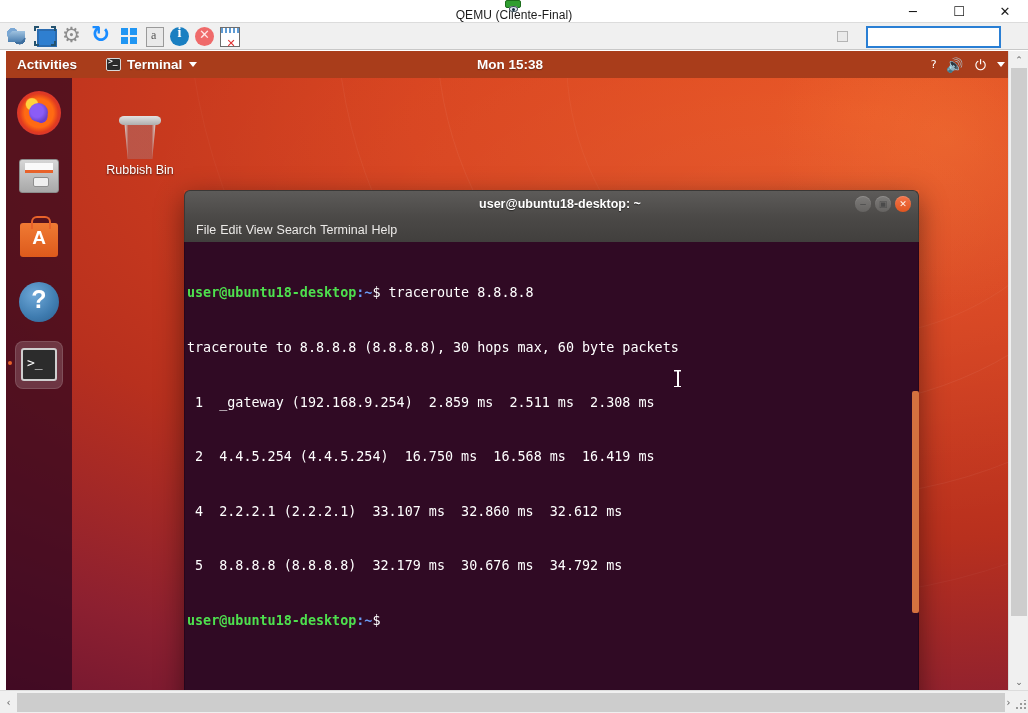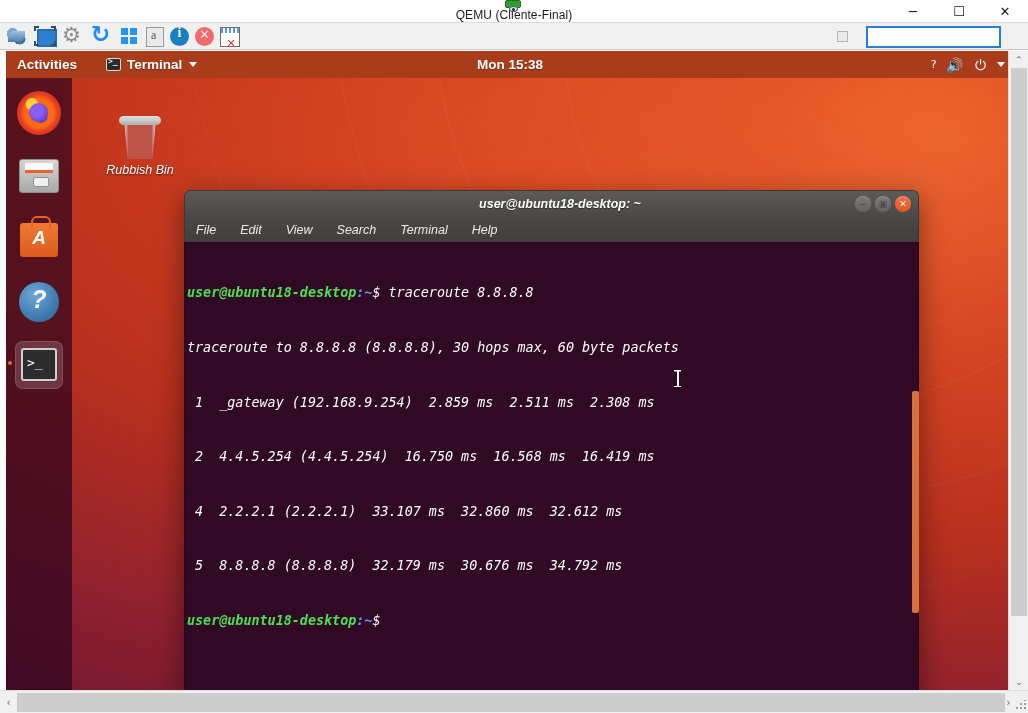--- a/index.html
+++ b/index.html
@@ -224,21 +224,20 @@
     border-top:5px solid #ffffff;
   }
 
   
   #desktop {
     position:absolute; left:0; top:27px; width:1008px; height:612px;
     background:
       radial-gradient(ellipse 120% 95% at 78% 22%, rgba(255,255,255,0.06) 0%, rgba(255,255,255,0) 55%),
       radial-gradient(ellipse 160% 120% at 85% 6%, #e8521f 0%, #d8431e 28%, #b8301e 58%, #8d2030 82%, #6b1430 100%);
     overflow:hidden;
-    font-style:italic;
   }
   .wp-arc {
     position:absolute; border-radius:50%;
     border:1.5px solid rgba(255,255,255,0.055);
   }
   #wp-arc1 { width:760px; height:760px; left:430px; top:-430px; }
   #wp-arc2 { width:980px; height:980px; left:330px; top:-560px; border-color:rgba(255,255,255,0.05); }
   #wp-arc3 { width:560px; height:560px; left:560px; top:-300px; border-color:rgba(255,255,255,0.045); }
   #wp-arc4 { width:1240px; height:1240px; left:180px; top:-720px; border-color:rgba(255,255,255,0.035); }
   #wp-glow {
@@ -387,21 +386,21 @@
     box-shadow: inset 0 1px 0 rgba(255,255,255,.15);
   }
   #win-close {
     background: linear-gradient(180deg,#f4744a,#e0551f);
     color:#fff4ec;
   }
   #terminal-menubar {
     height:25px;
     background: linear-gradient(180deg,#4b4947,#413f3d);
     border-left:1px solid #3a3836; border-right:1px solid #3a3836;
-    display:flex; align-items:center; padding-left:11px; gap:24px;
+    display:flex; align-items:center; padding-left:11px; gap:4px;
   }
   .menu-item {
     color:#eceae8; font-size:12.5px;
   }
   #terminal-body {
     height:485px;
     background:#300a24;
     border:1px solid #26061c; border-top:none;
     border-radius:0 0 5px 5px;
     padding:6px 0 0 2px;

